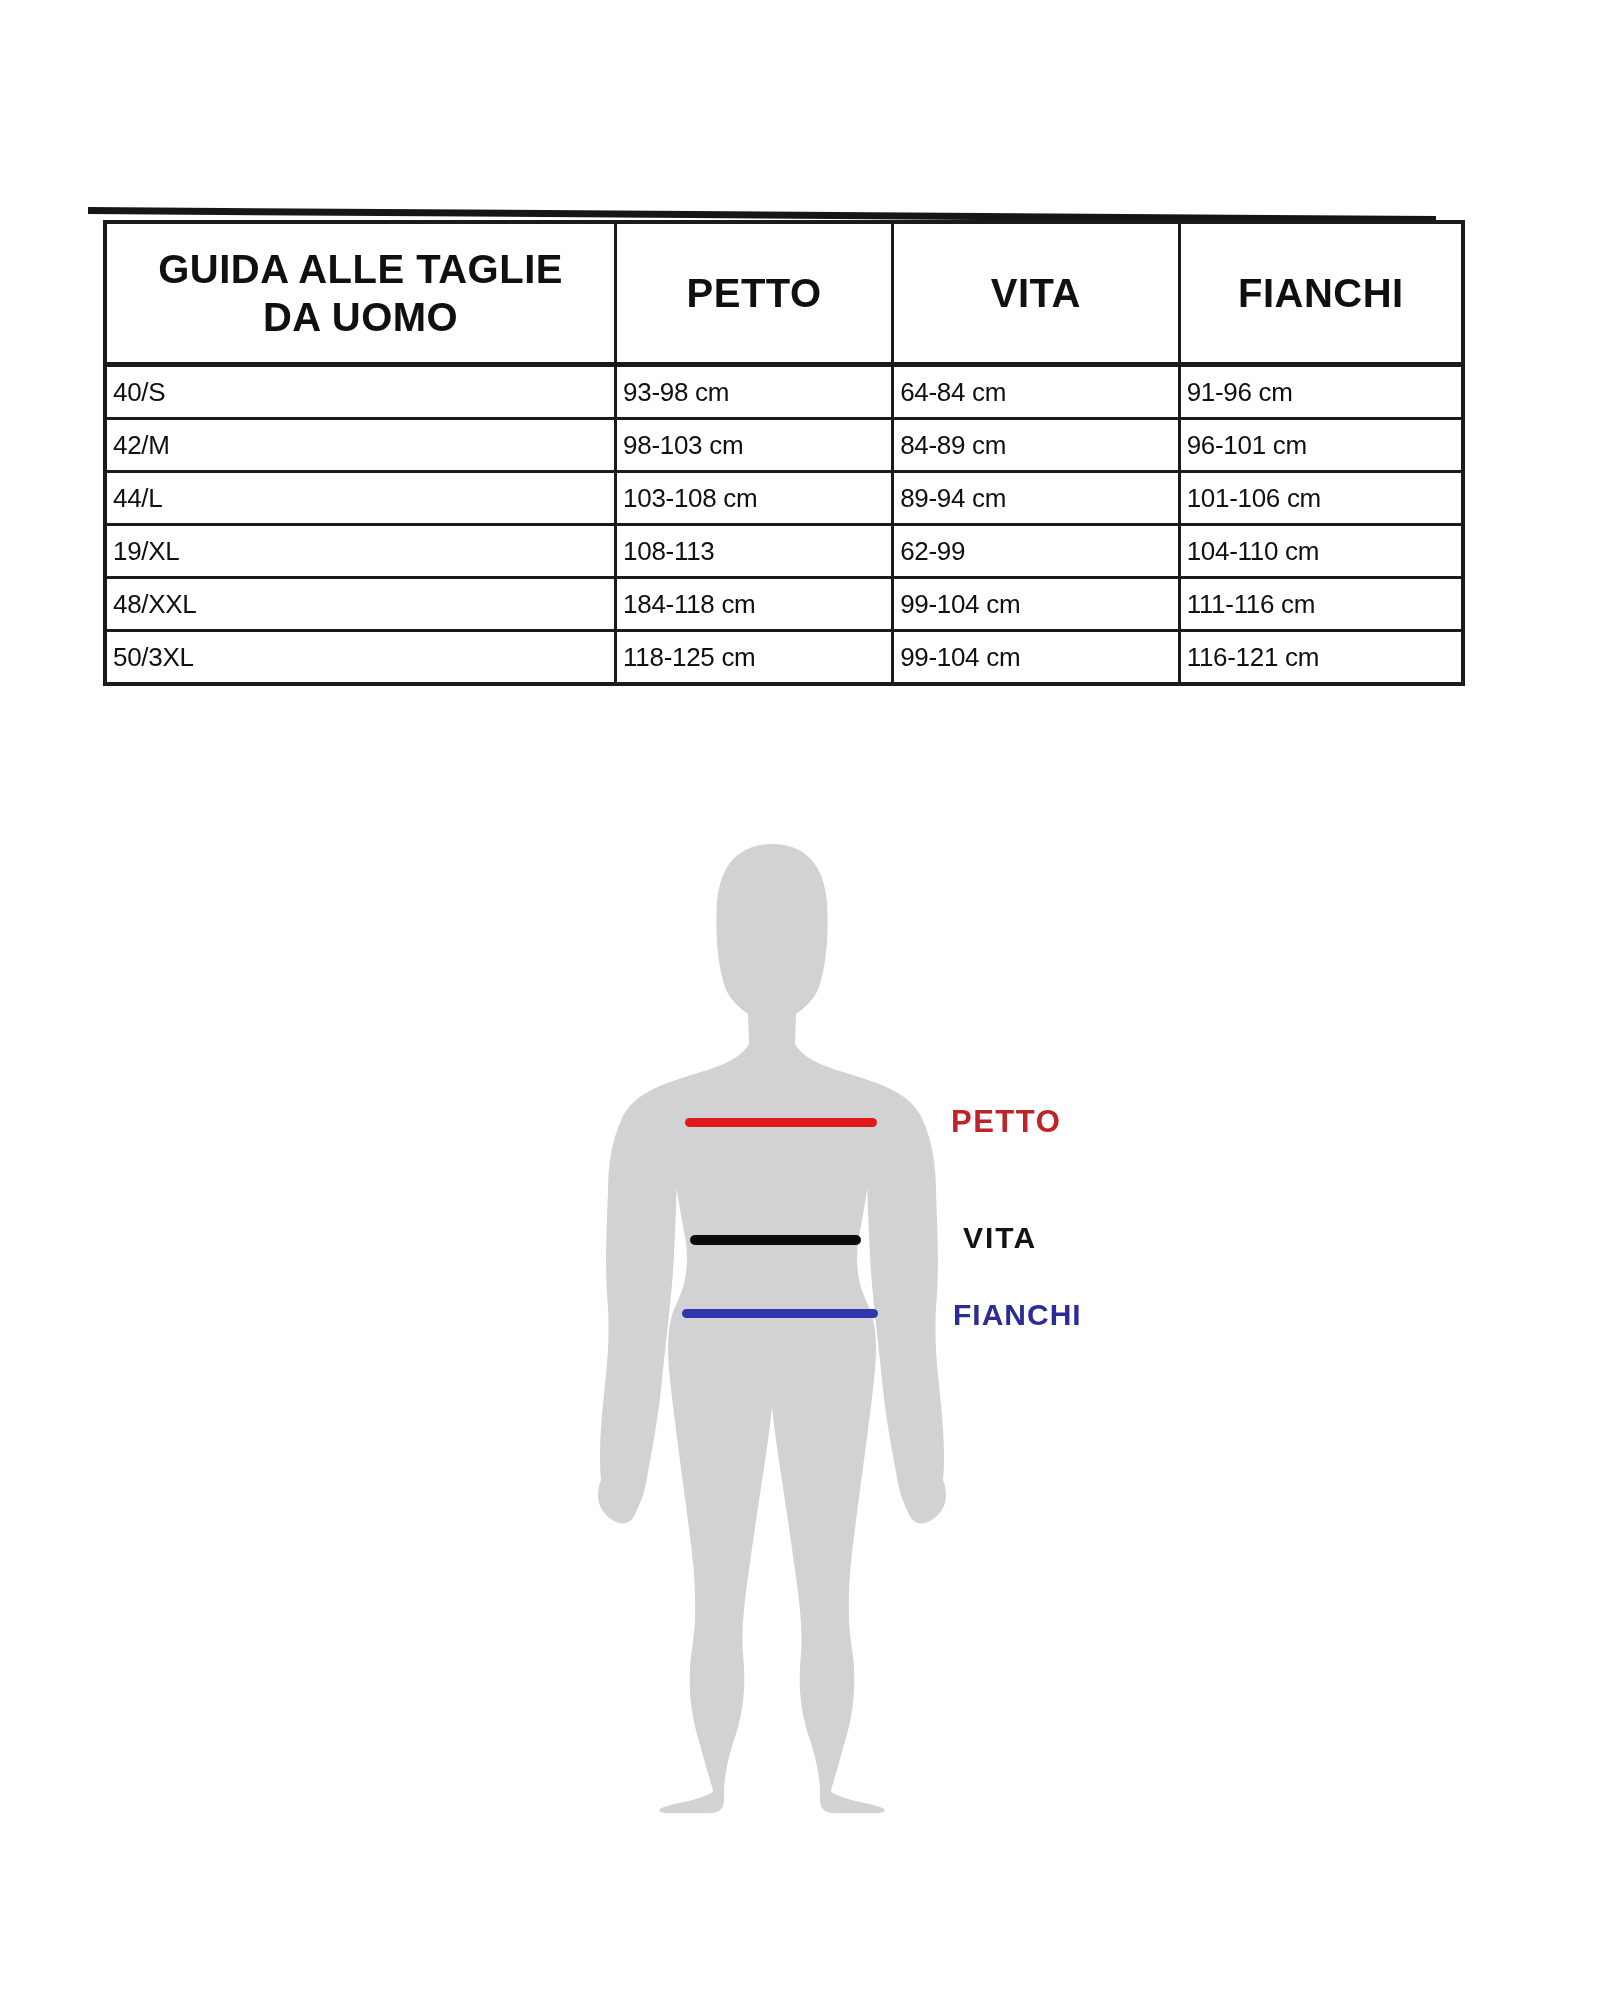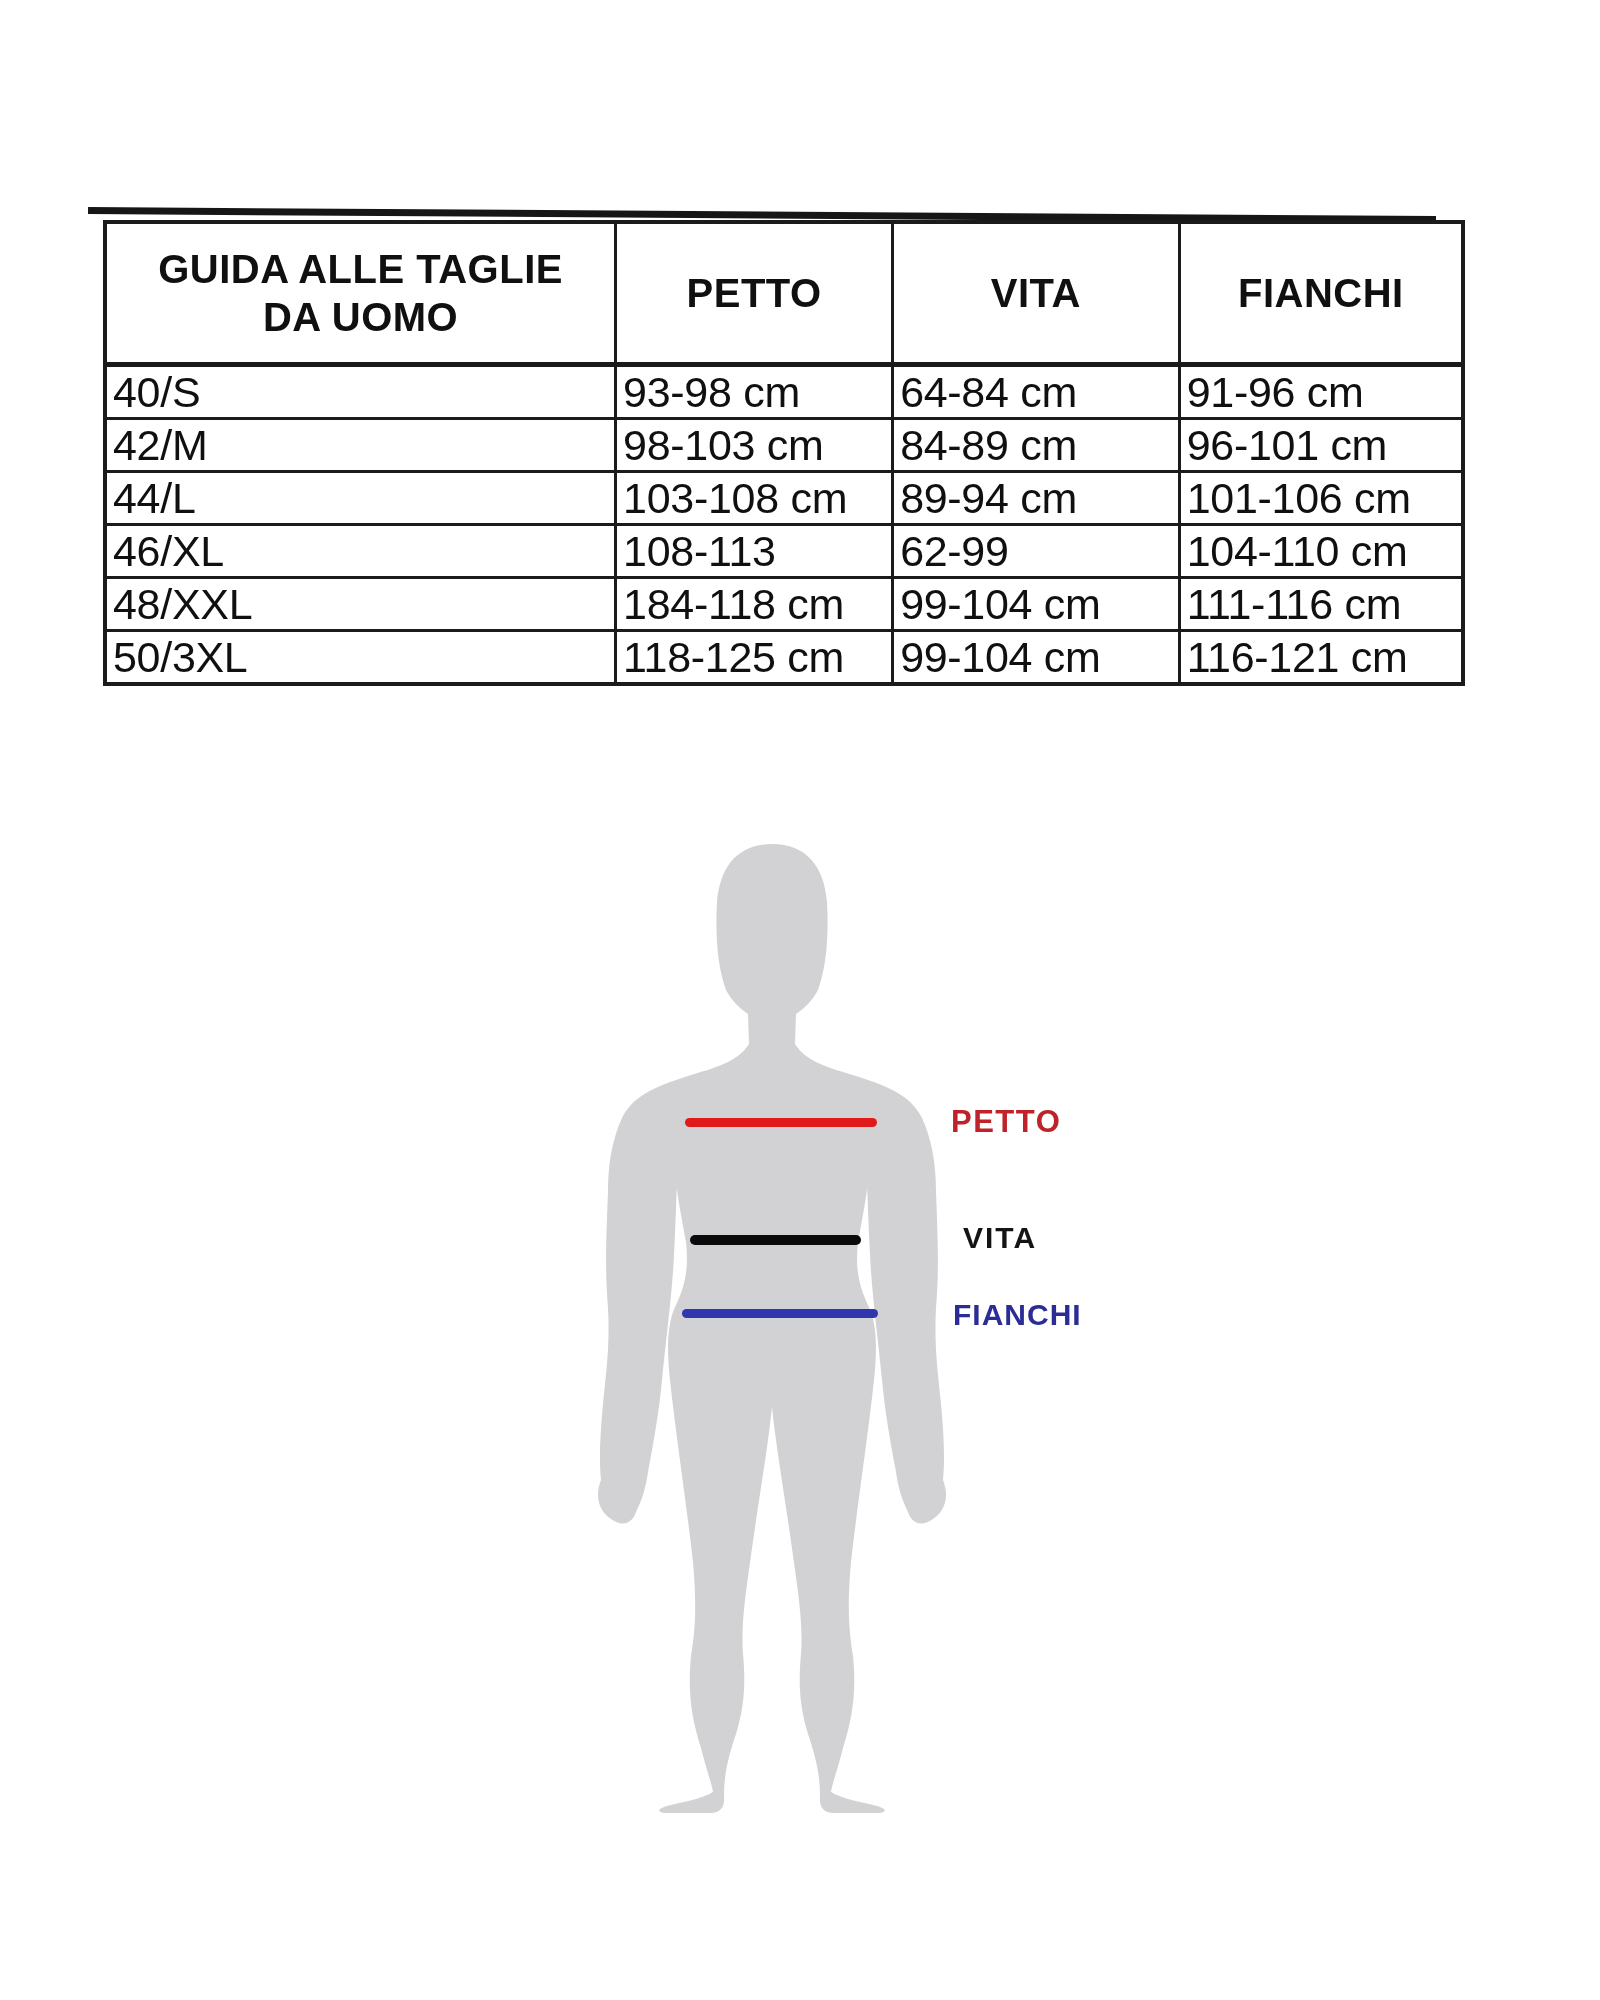--- a/index.html
+++ b/index.html
@@ -45,21 +45,21 @@
     letter-spacing:0.5px;
   }
   table.size-guide thead th.title-cell {
     font-size:40px;
     line-height:1.2;
     white-space:normal;
     padding:0 30px;
   }
   table.size-guide tbody td {
     height:50px;
-    font-size:43px;
+    font-size:26px;
     font-weight:normal;
     text-align:left;
     vertical-align:middle;
     padding:0 0 0 6px;
     letter-spacing:-0.3px;
   }
 
   
   .figure-svg { position:absolute; left:0; top:0; }
   .measure-line {
@@ -113,21 +113,21 @@
         <td>84-89 cm</td>
         <td>96-101 cm</td>
       </tr>
       <tr>
         <td>44/L</td>
         <td>103-108 cm</td>
         <td>89-94 cm</td>
         <td>101-106 cm</td>
       </tr>
       <tr>
-        <td>46/XL</td>
+        <td>19/XL</td>
         <td>108-113</td>
         <td>62-99</td>
         <td>104-110 cm</td>
       </tr>
       <tr>
         <td>48/XXL</td>
         <td>184-118 cm</td>
         <td>99-104 cm</td>
         <td>111-116 cm</td>
       </tr>

